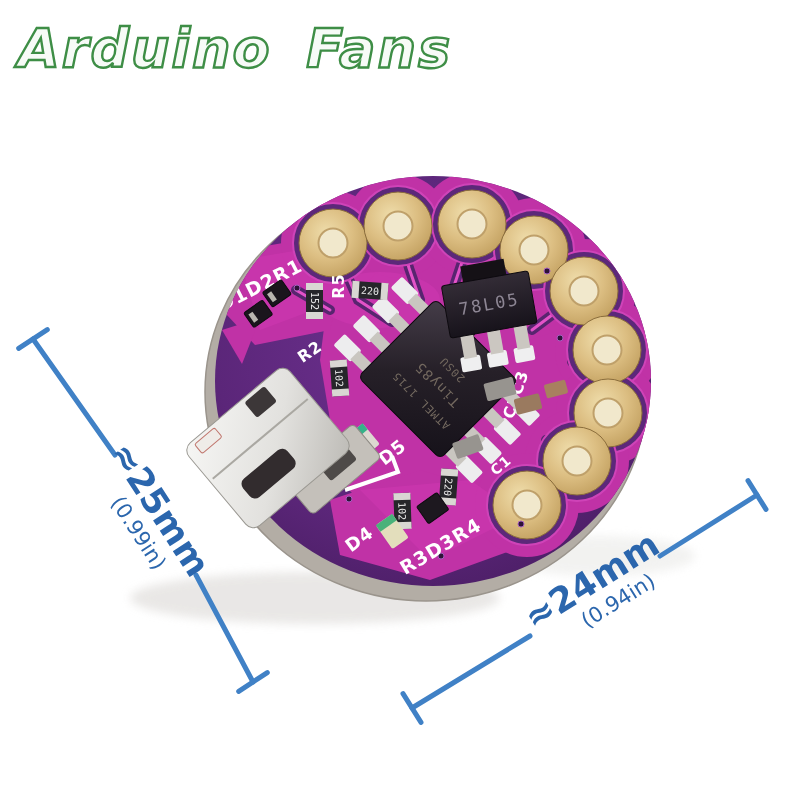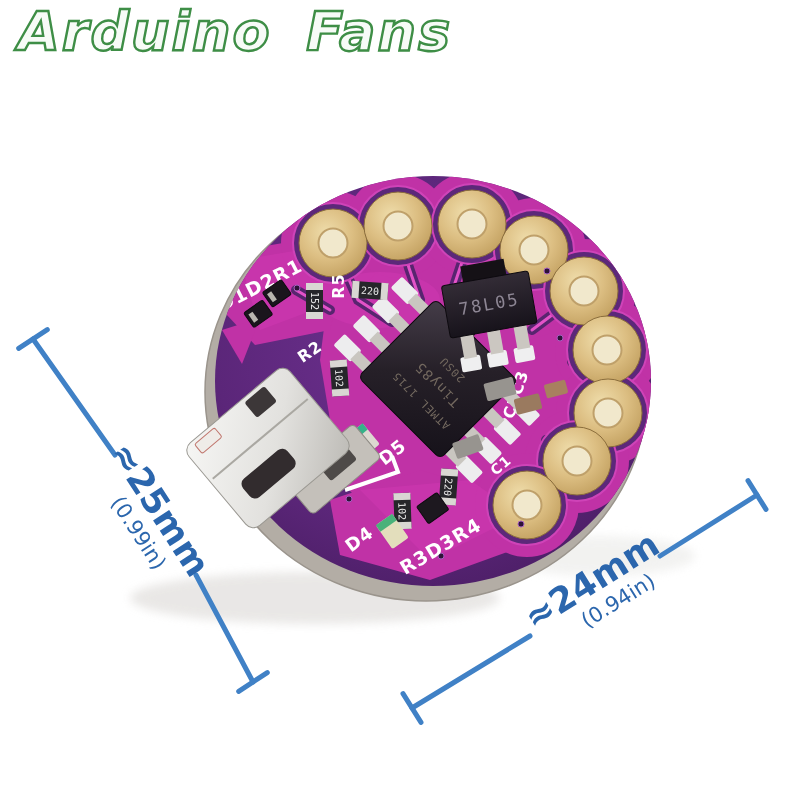--- a/index.html
+++ b/index.html
@@ -1,18 +1,18 @@
 <!DOCTYPE html>
 <html><head>
 <meta charset="utf-8">
 <style>
   html,body{margin:0;padding:0;background:#ffffff;}
   .stage{position:relative;width:800px;height:800px;background:#ffffff;overflow:hidden;
          font-family:"Liberation Sans", sans-serif;}
-  .logo{position:absolute;left:18px;top:0;
+  .logo{position:absolute;left:18px;top:17px;
         font-family:"DejaVu Sans", sans-serif;
         font-style:italic;font-weight:bold;font-size:54px;letter-spacing:2px;word-spacing:14px;
         color:#3e8e46;
         -webkit-text-fill-color:#f7fbf7;
         -webkit-text-stroke:2.4px #3e8e46;}
   svg text{user-select:none;}
   .silk{font-family:"DejaVu Sans", sans-serif;font-weight:bold;fill:#ffffff;letter-spacing:1px;}
   .chipmark{font-family:"DejaVu Sans Mono", monospace;fill:#73695f;letter-spacing:1px;}
   .regmark{font-family:"DejaVu Sans Mono", monospace;fill:#8d8694;letter-spacing:2px;}
   .rescode{font-family:"DejaVu Sans Mono", monospace;fill:#e8e8e8;}

